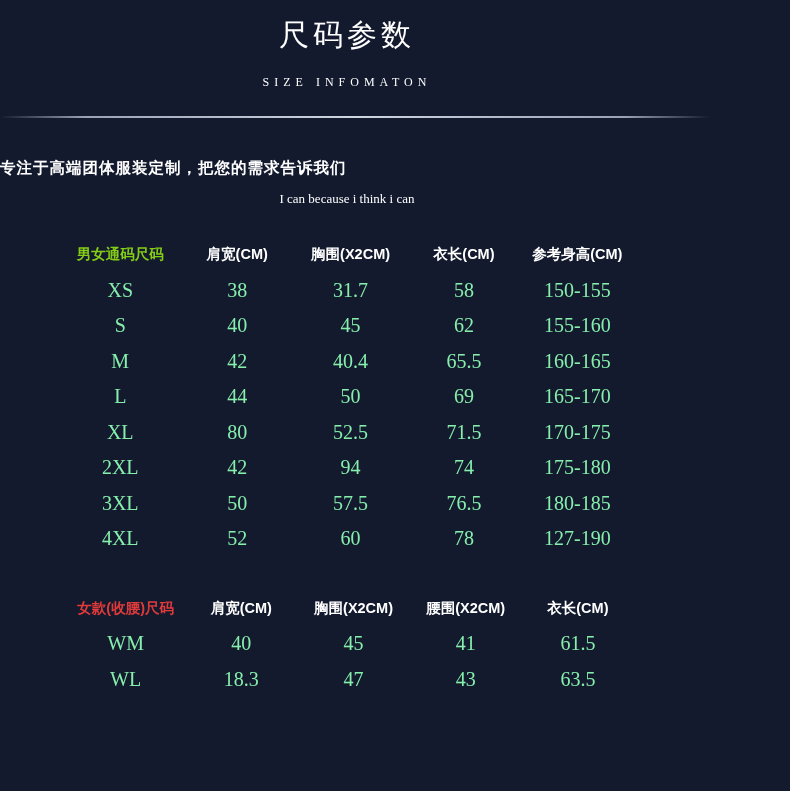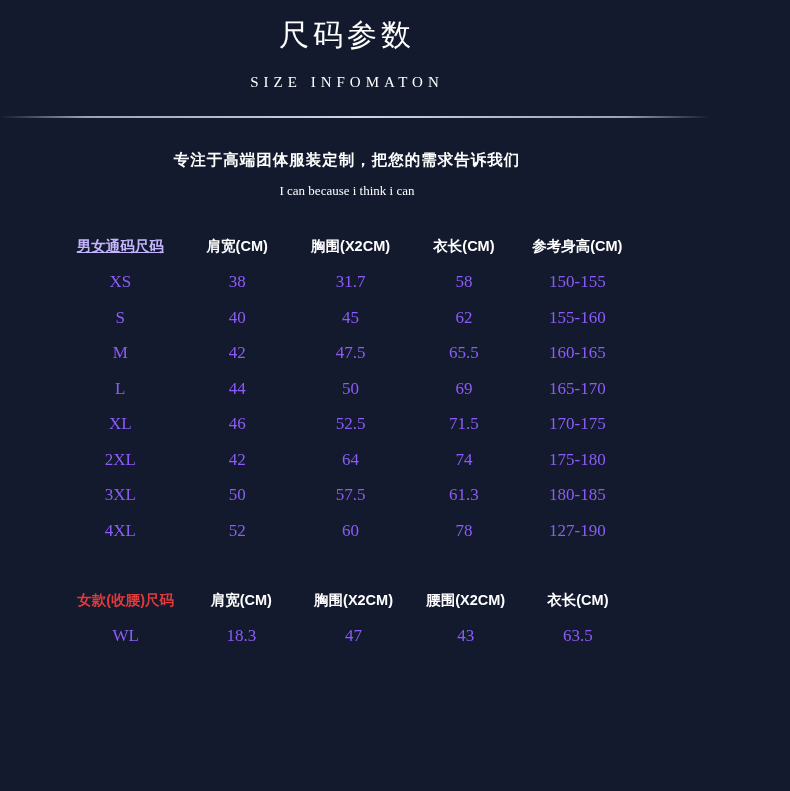--- a/index.html
+++ b/index.html
@@ -28,38 +28,38 @@
     font-family: "Liberation Serif", serif;
     font-size: 30px;
     letter-spacing: 4px;
     color: #ffffff;
     font-weight: normal;
     margin: 0;
     line-height: 42px;
   }
   .title-en {
     font-family: "Liberation Serif", serif;
-    font-size: 15px;
+    font-size: 12px;
     letter-spacing: 5px;
     color: #ffffff;
     margin: 14px 0 0 0;
     font-weight: normal;
     line-height: 24px;
   }
   .divider {
     width: 710px;
     height: 2px;
     margin: 22px auto 0 auto;
     background: linear-gradient(to right, #131a2e 0%, #9aa3b5 12%, #cfd6e2 50%, #9aa3b5 88%, #131a2e 100%);
   }
   .subtitle-cn {
-    text-align: center;
+    text-align: left;
     font-size: 15.5px;
     letter-spacing: 1px;
-    margin-top: 32px;
+    margin-top: 40px;
     color: #ffffff;
     font-family: "Liberation Sans", sans-serif;
     font-weight: bold;
   }
   .subtitle-en {
     text-align: center;
     font-size: 13px;
     margin-top: 12px;
     color: #ffffff;
     font-family: "Liberation Serif", serif;
@@ -88,30 +88,29 @@
     height: 35.5px;
     vertical-align: middle;
   }
   table.size-table th {
     font-family: "Liberation Sans", sans-serif;
     font-size: 14.5px;
     font-weight: bold;
     color: #ffffff;
   }
   table.size-table th.label-blue {
-    color: #c4b5fd;
-    text-decoration: underline;
+    color: #84cc16;
   }
   table.size-table th.label-red {
     color: #e03a3a;
   }
   table.size-table td {
     font-family: "Liberation Serif", serif;
-    font-size: 17px;
-    color: #8b5cf6;
+    font-size: 20px;
+    color: #86efac;
   }
   .col-first { width: 21%; }
   .col-rest { width: 19.75%; }
 </style>
 </head>
 <body>
 
 <div class="page">
 
   <div class="header">
@@ -153,50 +152,50 @@
         <tr>
           <td>S</td>
           <td>40</td>
           <td>45</td>
           <td>62</td>
           <td>155-160</td>
         </tr>
         <tr>
           <td>M</td>
           <td>42</td>
-          <td>47.5</td>
+          <td>40.4</td>
           <td>65.5</td>
           <td>160-165</td>
         </tr>
         <tr>
           <td>L</td>
           <td>44</td>
           <td>50</td>
           <td>69</td>
           <td>165-170</td>
         </tr>
         <tr>
           <td>XL</td>
-          <td>46</td>
+          <td>80</td>
           <td>52.5</td>
           <td>71.5</td>
           <td>170-175</td>
         </tr>
         <tr>
           <td>2XL</td>
           <td>42</td>
-          <td>64</td>
+          <td>94</td>
           <td>74</td>
           <td>175-180</td>
         </tr>
         <tr>
           <td>3XL</td>
           <td>50</td>
           <td>57.5</td>
-          <td>61.3</td>
+          <td>76.5</td>
           <td>180-185</td>
         </tr>
         <tr>
           <td>4XL</td>
           <td>52</td>
           <td>60</td>
           <td>78</td>
           <td>127-190</td>
         </tr>
       </tbody>
@@ -216,20 +215,27 @@
         <tr>
           <th class="label-red">女款(收腰)尺码</th>
           <th>肩宽(CM)</th>
           <th>胸围(X2CM)</th>
           <th>腰围(X2CM)</th>
           <th>衣长(CM)</th>
         </tr>
       </thead>
       <tbody>
         <tr>
+          <td>WM</td>
+          <td>40</td>
+          <td>45</td>
+          <td>41</td>
+          <td>61.5</td>
+        </tr>
+        <tr>
           <td>WL</td>
           <td>18.3</td>
           <td>47</td>
           <td>43</td>
           <td>63.5</td>
         </tr>
       </tbody>
     </table>
   </div>
 

